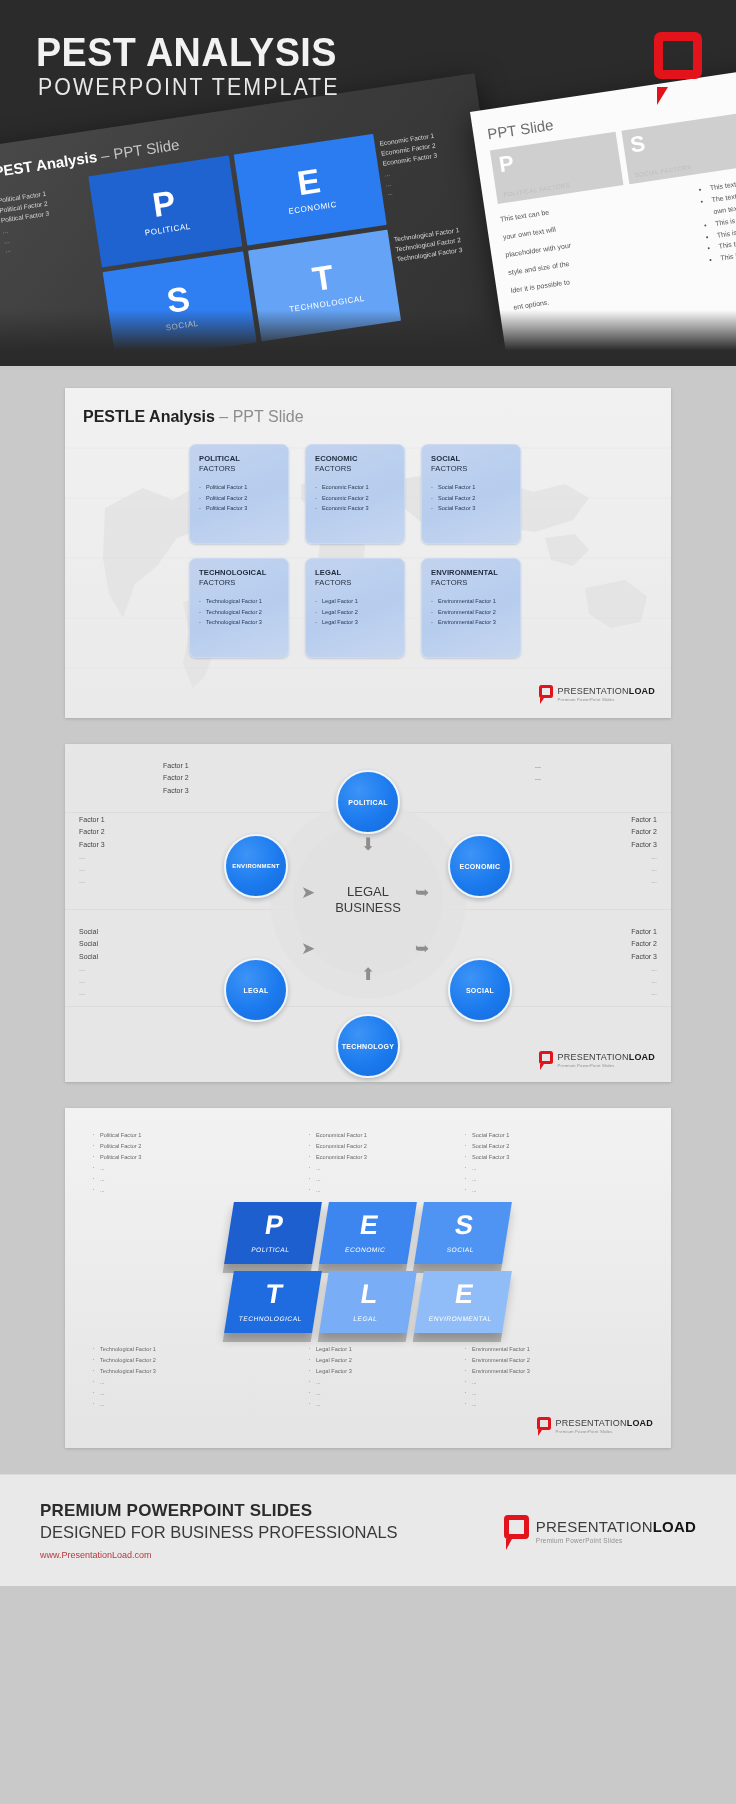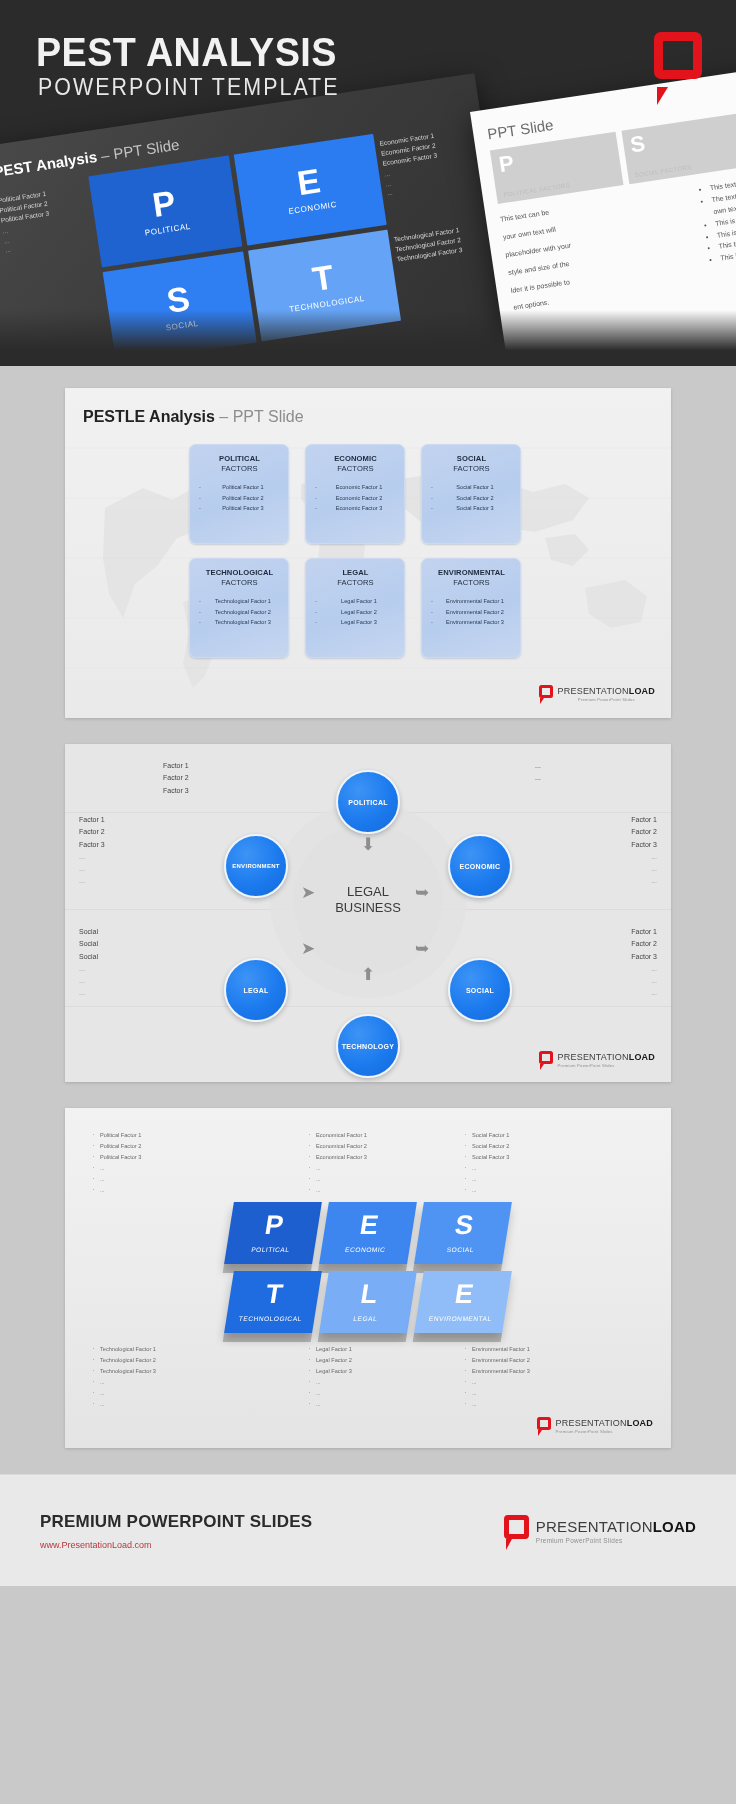--- a/index.html
+++ b/index.html
@@ -107,21 +107,21 @@
     background: linear-gradient(to bottom, rgba(43,43,43,0), #2b2b2b 72%);
     z-index: 5; pointer-events: none;
   }
 
   
   .slide {
     position: relative; margin: 0 auto; width: 606px;
     background: #eeeeee; overflow: hidden;
     box-shadow: 0 1px 3px rgba(0,0,0,.16);
   }
-  .slide-1 { margin-top: 22px; height: 330px; text-align: center; }
+  .slide-1 { margin-top: 22px; height: 330px; }
   .slide-2 { margin-top: 26px; height: 338px; background: #e6e6e6; }
   .slide-3 { margin-top: 26px; height: 340px; background: #efefef; }
 
   .slide-title { position: absolute; left: 18px; top: 20px; font-size: 16px; color: #222; }
   .slide-title .dim { color: #8d8d8d; }
 
   
   .worldmap { position: absolute; inset: 0; opacity: .55; }
 
   
@@ -630,20 +630,21 @@
       <div class="txt">
         <div class="n1"><span>PRESENTATION</span><b>LOAD</b></div>
         <div class="n2">Premium PowerPoint Slides</div>
       </div>
     </div>
   </div>
 
   <div class="footer">
     <div>
       <div class="f1">PREMIUM POWERPOINT SLIDES</div>
+      <div class="f2">DESIGNED FOR BUSINESS PROFESSIONALS</div>
       <div class="f3">www.PresentationLoad.com</div>
     </div>
     <div class="flogo">
       <div class="mk">
           <div class="body"></div>
           <div class="tail"></div>
         </div>
       <div>
         <div class="n1"><span>PRESENTATION</span><b>LOAD</b></div>
         <div class="n2">Premium PowerPoint Slides</div>

